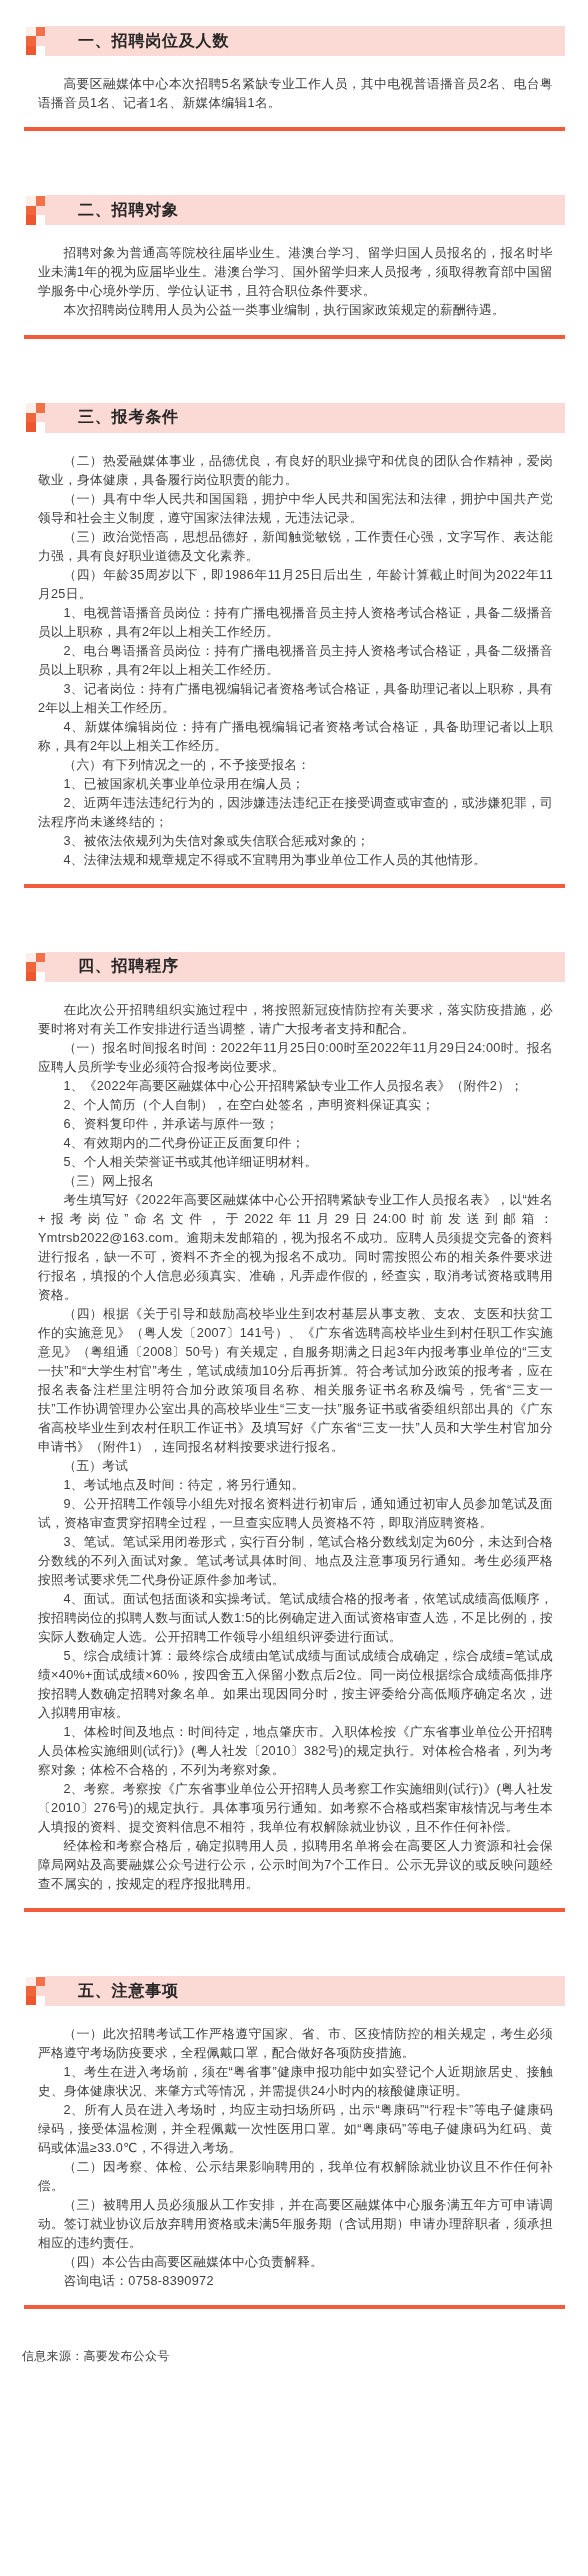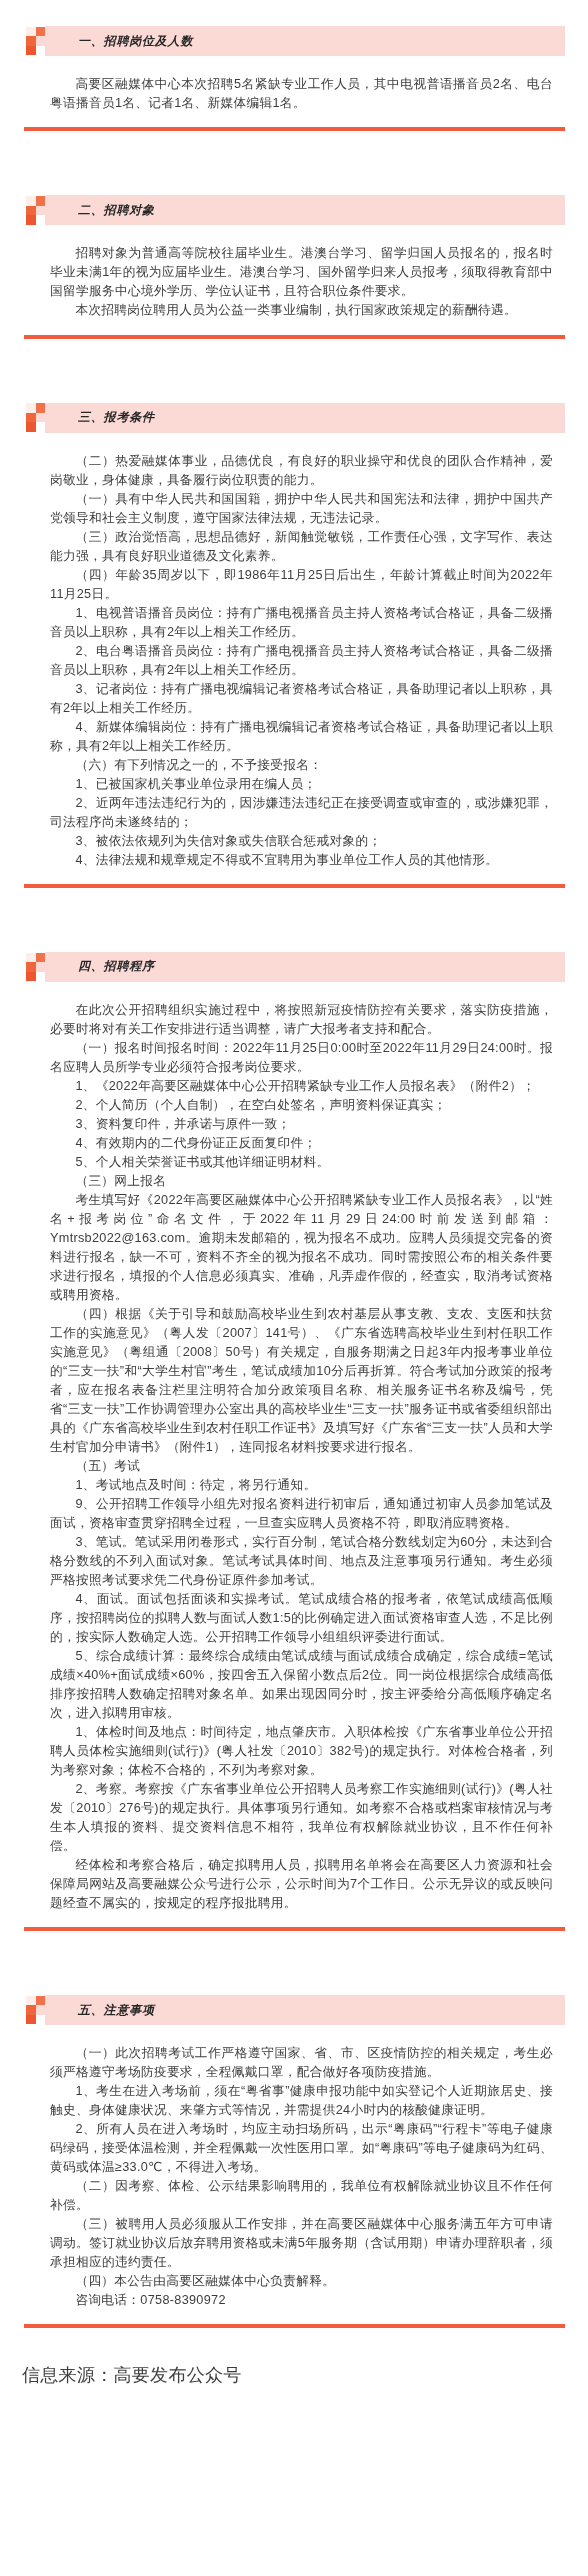--- a/index.html
+++ b/index.html
@@ -26,46 +26,44 @@
   }
   .sec-bar{
     height:30px;
     background:var(--bar-pink);
     margin:0 24px 19px 45px;
     position:relative;
     display:flex;
     align-items:center;
   }
   .sec-title{
-    font-size:12px;
+    font-size:16px;
     font-weight:bold;
     color:var(--title-dark);
     margin:0 0 0 33px;
     letter-spacing:0.8px;
     white-space:nowrap;
-    font-style:italic;
   }
   .checker{
     position:absolute;
     left:-19px;
     top:0.8px;
     display:grid;
     grid-template-columns:9.5px 9.5px;
     grid-auto-rows:9.5px;
   }
   .checker i{display:block;width:9.5px;height:9.5px;}
   .checker .c1{background:var(--checker-pale);}
   .checker .c2{background:var(--checker-orange-light);}
   .checker .c3{background:var(--checker-orange);}
   .checker .c4{background:var(--bar-pink);}
   .checker .c5{background:var(--checker-orange-deep);}
   .checker .c6{background:transparent;}
   .sec-body{
     padding:0 36px 0 38px;
-    margin-left:12px;
   }
   p.para{
     margin:0;
     font-size:12.7px;
     line-height:19px;
     text-indent:2em;
     text-align:justify;
     letter-spacing:0.3px;
     color:var(--text-dark);
   }
@@ -75,21 +73,21 @@
     margin:14.3px 24px 64px 24px;
   }
   .divider.final{
     margin-bottom:36px;
   }
   .footer{
     padding:0 25.4px 0 22px;
   }
   .footer p{
     margin:0;
-    font-size:18px;
+    font-size:12px;
     line-height:23px;
     text-align:left;
     letter-spacing:0.3px;
     color:var(--text-dark);
   }
   .article-link{
     color:var(--link-blue);
     text-decoration:none;
     cursor:pointer;
   }
@@ -174,21 +172,21 @@
         <i class="c5"></i>
         <i class="c6"></i>
       </span>
     <h2 class="sec-title">四、招聘程序</h2>
   </div>
   <div class="sec-body">
       <p class="para">在此次公开招聘组织实施过程中，将按照新冠疫情防控有关要求，落实防疫措施，必要时将对有关工作安排进行适当调整，请广大报考者支持和配合。</p>
       <p class="para">（一）报名时间报名时间：2022年11月25日0:00时至2022年11月29日24:00时。报名应聘人员所学专业必须符合报考岗位要求。</p>
       <p class="para">1、《2022年高要区融媒体中心公开招聘紧缺专业工作人员报名表》（附件2）；</p>
       <p class="para">2、个人简历（个人自制），在空白处签名，声明资料保证真实；</p>
-      <p class="para">3、资料复印件，并承诺与原件一致；</p>
+      <p class="para">6、资料复印件，并承诺与原件一致；</p>
       <p class="para">4、有效期内的二代身份证正反面复印件；</p>
       <p class="para">5、个人相关荣誉证书或其他详细证明材料。</p>
       <p class="para">（三）网上报名</p>
       <p class="para">考生填写好《2022年高要区融媒体中心公开招聘紧缺专业工作人员报名表》，以“姓名+报考岗位”命名文件，于2022年11月29日24:00时前发送到邮箱：Ymtrsb2022@163.com。逾期未发邮箱的，视为报名不成功。应聘人员须提交完备的资料进行报名，缺一不可，资料不齐全的视为报名不成功。同时需按照公布的相关条件要求进行报名，填报的个人信息必须真实、准确，凡弄虚作假的，经查实，取消考试资格或聘用资格。</p>
       <p class="para">（四）根据《关于引导和鼓励高校毕业生到农村基层从事支教、支农、支医和扶贫工作的实施意见》（粤人发〔2007〕141号）、《广东省选聘高校毕业生到村任职工作实施意见》（粤组通〔2008〕50号）有关规定，自服务期满之日起3年内报考事业单位的“三支一扶”和“大学生村官”考生，笔试成绩加10分后再折算。符合考试加分政策的报考者，应在报名表备注栏里注明符合加分政策项目名称、相关服务证书名称及编号，凭省“三支一扶”工作协调管理办公室出具的高校毕业生“三支一扶”服务证书或省委组织部出具的《广东省高校毕业生到农村任职工作证书》及填写好《广东省“三支一扶”人员和大学生村官加分申请书》（附件1），连同报名材料按要求进行报名。</p>
       <p class="para">（五）考试</p>
       <p class="para">1、考试地点及时间：待定，将另行通知。</p>
       <p class="para">9、公开招聘工作领导小组先对报名资料进行初审后，通知通过初审人员参加笔试及面试，资格审查贯穿招聘全过程，一旦查实应聘人员资格不符，即取消应聘资格。</p>
       <p class="para">3、笔试。笔试采用闭卷形式，实行百分制，笔试合格分数线划定为60分，未达到合格分数线的不列入面试对象。笔试考试具体时间、地点及注意事项另行通知。考生必须严格按照考试要求凭二代身份证原件参加考试。</p>
       <p class="para">4、面试。面试包括面谈和实操考试。笔试成绩合格的报考者，依笔试成绩高低顺序，按招聘岗位的拟聘人数与面试人数1:5的比例确定进入面试资格审查人选，不足比例的，按实际人数确定人选。公开招聘工作领导小组组织评委进行面试。</p>

